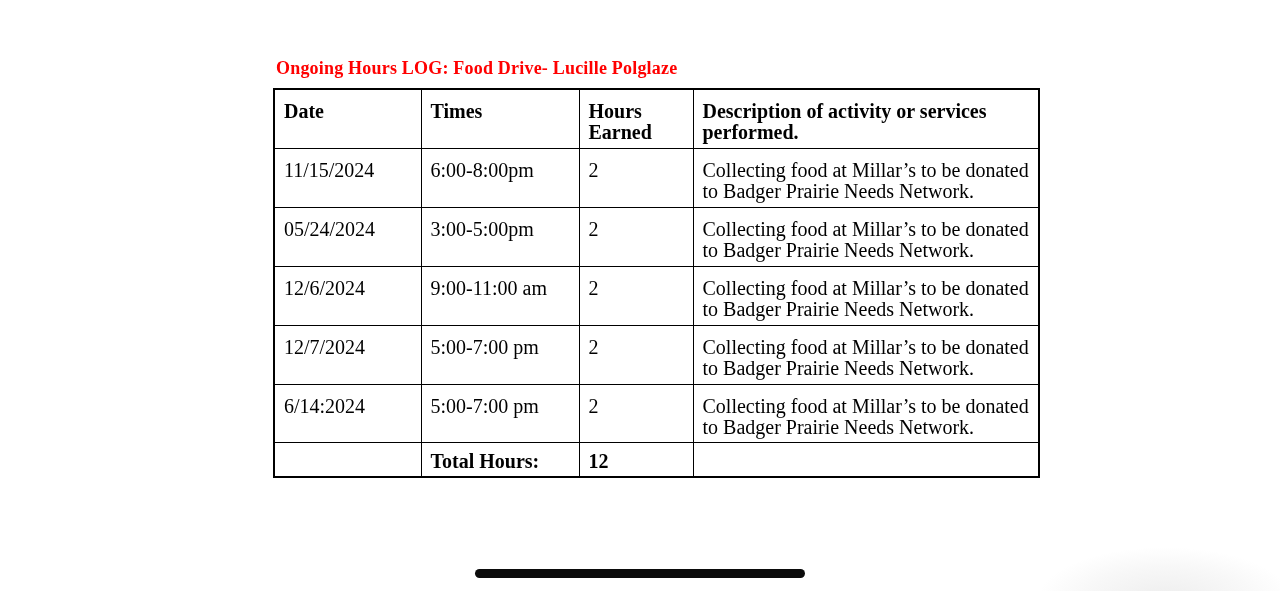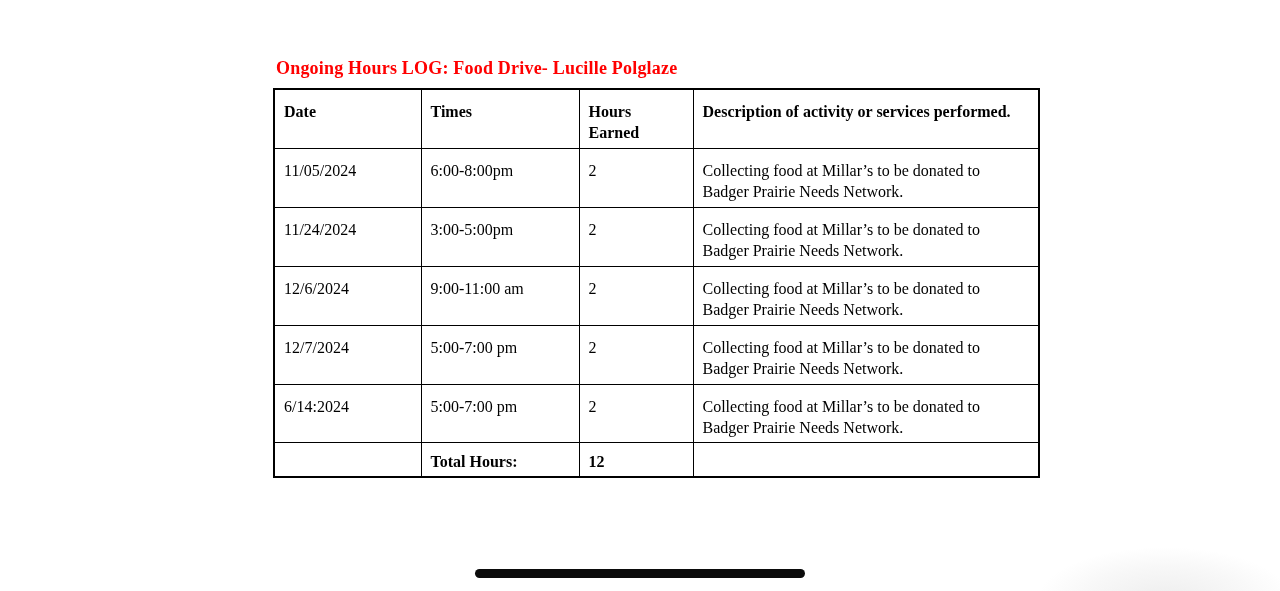--- a/index.html
+++ b/index.html
@@ -36,21 +36,21 @@
   table.hours-log col.c-times { width: 158px; }
   table.hours-log col.c-hours { width: 114px; }
   table.hours-log col.c-desc  { width: 346px; }
 
   table.hours-log th,
   table.hours-log td {
     border: 1.5px solid #000000;
     vertical-align: top;
     text-align: left;
     padding: 11px 8px 4px 9px;
-    font-size: 16px;
+    font-size: 20px;
     line-height: 21px;
     color: #000000;
   }
   table.hours-log { border: 2px solid #000000; }
   table.hours-log th { font-weight: bold; }
 
   tr.header-row   { height: 59px; }
   tr.data-row     { height: 59px; }
   tr.data-row.last{ height: 56px; }
   tr.total-row    { height: 26px; }
@@ -94,28 +94,28 @@
     <tbody>
       <tr class="header-row">
         <th>Date</th>
         <th>Times</th>
         <th>Hours Earned</th>
         <th>Description of activity or services performed.</th>
       </tr>
 
 
       <tr class="data-row">
-        <td>11/05/2024</td>
+        <td>11/15/2024</td>
         <td>6:00-8:00pm</td>
         <td>2</td>
         <td>Collecting food at Millar’s to be donated to Badger Prairie Needs Network.</td>
       </tr>
 
       <tr class="data-row">
-        <td>11/24/2024</td>
+        <td>05/24/2024</td>
         <td>3:00-5:00pm</td>
         <td>2</td>
         <td>Collecting food at Millar’s to be donated to Badger Prairie Needs Network.</td>
       </tr>
 
       <tr class="data-row">
         <td>12/6/2024</td>
         <td>9:00-11:00 am</td>
         <td>2</td>
         <td>Collecting food at Millar’s to be donated to Badger Prairie Needs Network.</td>

